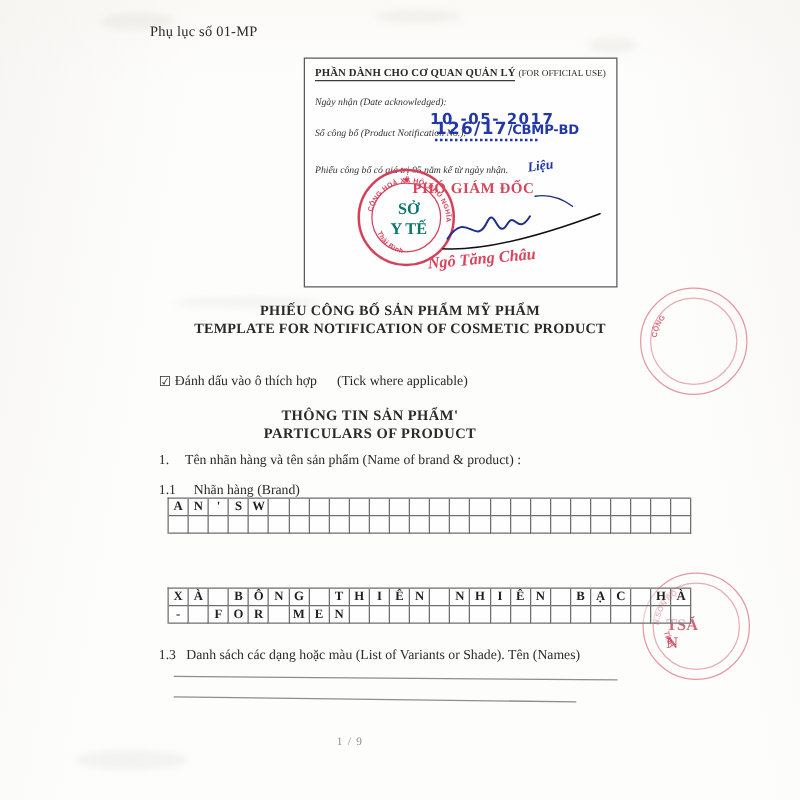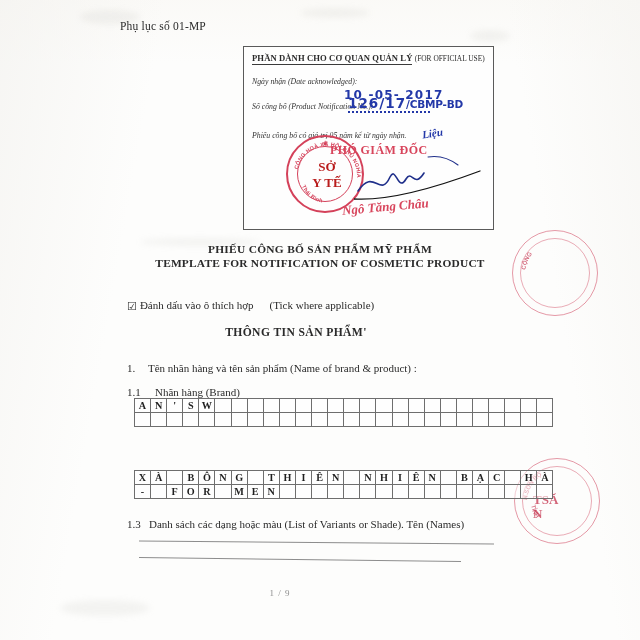--- a/index.html
+++ b/index.html
@@ -167,21 +167,21 @@
     font-size: 5.4px;
     font-weight: bold;
     letter-spacing: 0.3px;
   }
   #seal-center {
     position: absolute;
     left: 0;
     top: 22px;
     width: 78px;
     text-align: center;
-    color: #b91c1c;
+    color: #0f766e;
     font-family: "Liberation Serif", serif;
     font-size: 13px;
     font-weight: bold;
     line-height: 16px;
   }
 
   #stamp-title {
     position: absolute;
     left: 86px;
     top: 96px;
@@ -464,20 +464,21 @@
     <span class="vn">PHIẾU CÔNG BỐ SẢN PHẨM MỸ PHẨM</span>
     <span class="en">TEMPLATE FOR NOTIFICATION   OF COSMETIC PRODUCT</span>
   </div>
 
   <div id="tick-line">
     <span id="tick-box">☑</span><span>Đánh dấu vào ô thích hợp</span><span class="en">(Tick where applicable)</span>
   </div>
 
   <div id="particulars">
     <span class="vn">THÔNG TIN SẢN PHẨM'</span>
+    <span class="en">PARTICULARS OF PRODUCT</span>
   </div>
 
   <div class="item-line" id="item-1">
     <span class="num">1.</span><span>Tên nhãn hàng và tên sản phẩm (Name of brand &amp; product) :</span>
   </div>
 
   <div class="item-line" id="item-11">
     <span class="num">1.1</span><span>Nhãn hàng (Brand)</span>
   </div>
   <div class="grid" id="brand-grid">

